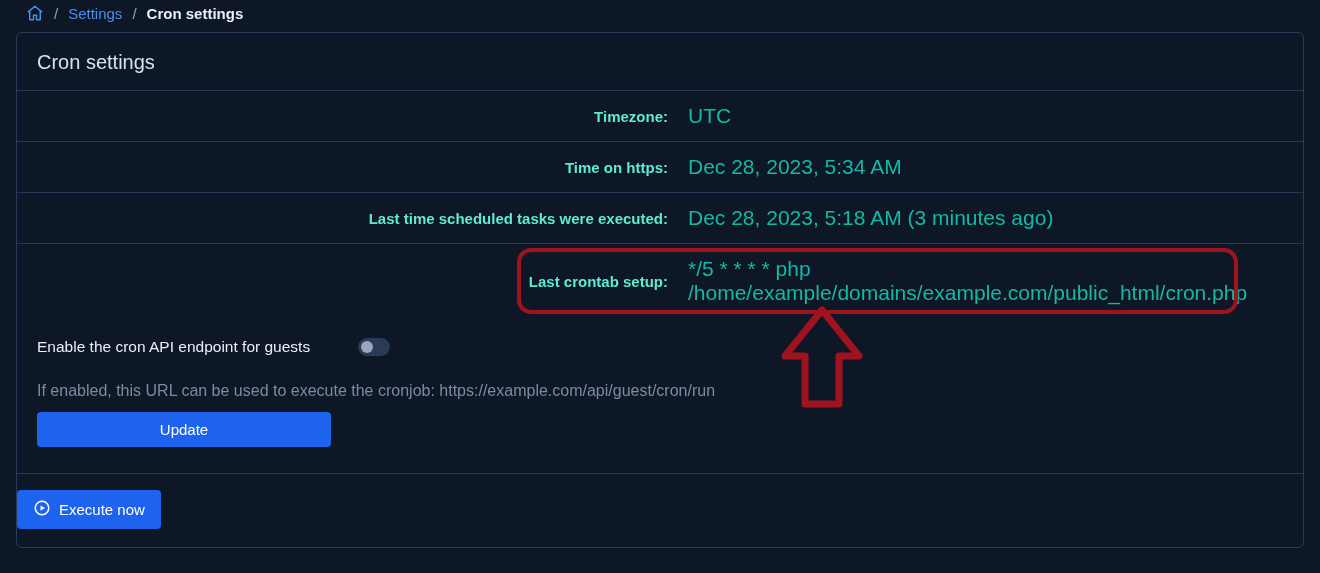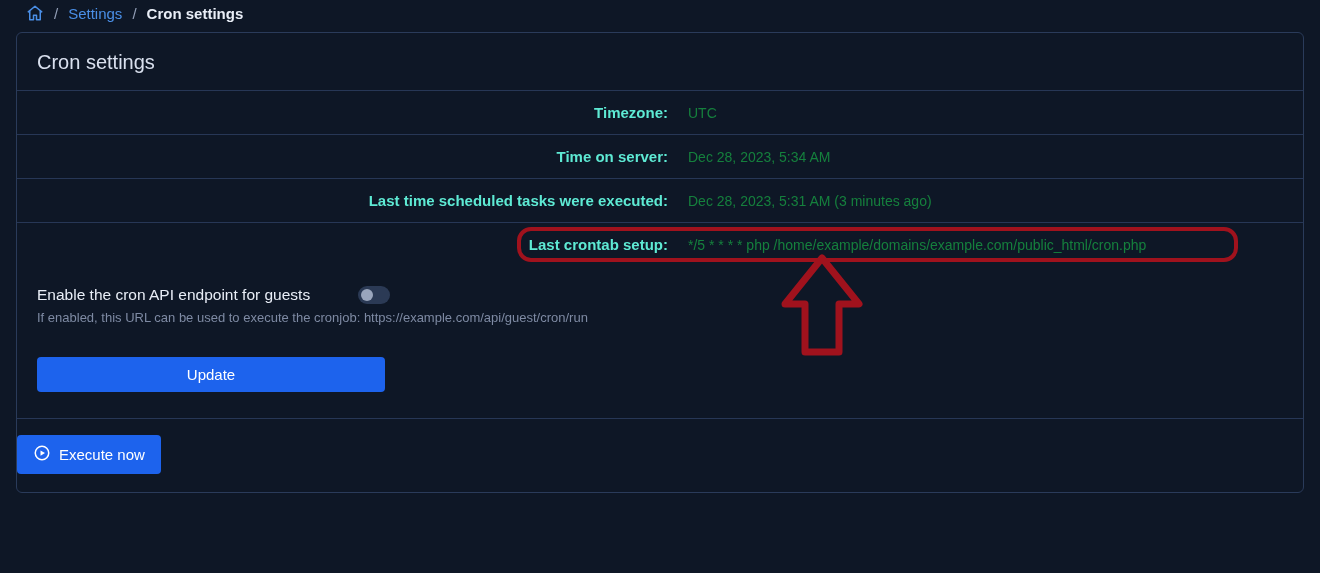--- a/index.html
+++ b/index.html
@@ -27,31 +27,31 @@
   .breadcrumb .current{color:#e9eef7;font-weight:700}
   .home-icon{color:var(--link);display:inline-flex}
   .card{border:1px solid var(--border);border-radius:6px;overflow:hidden;background:var(--panel)}
   .card-header{padding:18px 20px 16px 20px;border-bottom:1px solid var(--row-border)}
   .card-title{font-size:20px;font-weight:400;color:#d9e0ee}
   .card-body{padding:16px 20px 18px 20px;border-bottom:1px solid var(--row-border)}
   .desc{color:var(--muted);font-size:15.5px;line-height:1.5}
   .kv-row{display:flex;align-items:center;padding:13px 0;border-bottom:1px solid var(--row-border)}
   .kv-row:last-of-type{border-bottom:none}
   .kv-label{flex:0 0 651px;text-align:right;font-weight:600;color:#5eead4;font-size:15px}
-  .kv-value{flex:1 1 auto;padding-left:20px;color:#15803d;font-size:14px;position:relative}
+  .kv-value{flex:1 1 auto;padding-left:20px;color:#14b8a6;font-size:21px;position:relative}
   .kv-wrap{position:relative}
   .callout-box{position:absolute;left:500px;right:65px;top:4px;bottom:4px;border:4px solid var(--callout);border-radius:14px;pointer-events:none}
   .settings-section{padding:20px 20px 26px 20px;border-bottom:1px solid var(--row-border);position:relative}
   .toggle-row{display:flex;align-items:flex-start;gap:48px}
   .toggle-label{color:#e9eef7;font-size:15.5px}
   .toggle{position:relative;width:32px;height:18px;border-radius:9px;background:var(--toggle-track);display:inline-block;cursor:pointer}
   .toggle .thumb{position:absolute;top:3px;left:3px;width:12px;height:12px;border-radius:50%;background:var(--toggle-thumb)}
-  .hint{color:var(--muted);font-size:13px;margin-top:6px}
+  .hint{color:var(--muted);font-size:16px;margin-top:26px}
   .btn{display:inline-flex;align-items:center;justify-content:center;gap:8px;background:var(--accent);color:#fff;border:none;border-radius:4px;font-size:15px;cursor:pointer;padding:9px 16px}
-  .update-btn{width:348px;margin-top:32px}
+  .update-btn{width:294px;margin-top:12px}
   .footer{display:flex;align-items:center;padding:16px 0 18px 0}
   .arrow-callout{position:absolute;left:762px;top:-14px;color:var(--callout);pointer-events:none}
   .icon{display:inline-block;vertical-align:middle}
 </style>
 </head>
 <body>
 
 <div class="page">
   <nav class="breadcrumb">
     <a href="#" class="home-icon" aria-label="Home">
@@ -71,26 +71,26 @@
       <div class="card-title">Cron settings</div>
     </header>
 
 
     <div>
       <div class="kv-row">
         <div class="kv-label">Timezone:</div>
         <div class="kv-value">UTC</div>
       </div>
       <div class="kv-row">
-        <div class="kv-label">Time on server:</div>
+        <div class="kv-label">Time on https:</div>
         <div class="kv-value">Dec 28, 2023, 5:34 AM</div>
       </div>
       <div class="kv-row">
         <div class="kv-label">Last time scheduled tasks were executed:</div>
-        <div class="kv-value">Dec 28, 2023, 5:31 AM (3 minutes ago)</div>
+        <div class="kv-value">Dec 28, 2023, 5:18 AM (3 minutes ago)</div>
       </div>
       <div class="kv-row kv-wrap">
         <div class="kv-label">Last crontab setup:</div>
         <div class="kv-value">*/5 * * * * php /home/example/domains/example.com/public_html/cron.php</div>
         <div class="callout-box"></div>
       </div>
     </div>
 
     <div class="settings-section">
       <div class="arrow-callout">

